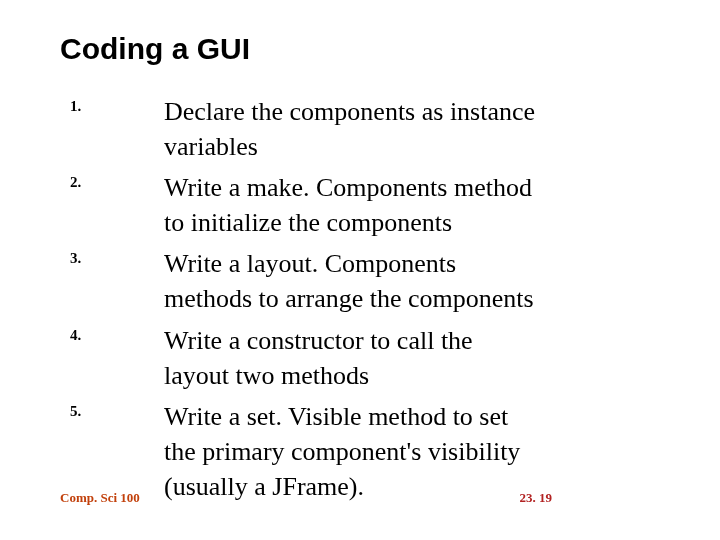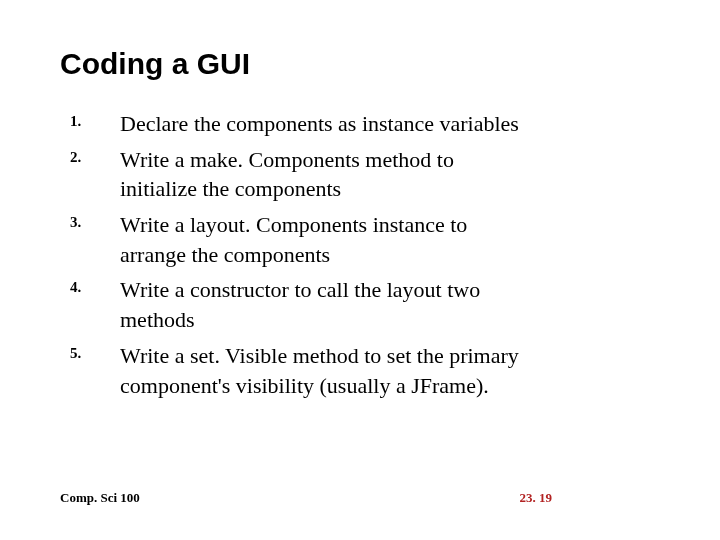--- a/index.html
+++ b/index.html
@@ -1,21 +1,21 @@
 <!DOCTYPE html>
 <html><head>
 <meta charset="utf-8">
 <style>
   * { margin: 0; padding: 0; box-sizing: border-box; }
   html, body { width: 720px; height: 540px; background: #fff; font-family: Georgia, 'Times New Roman', serif; color: #000; }
   .slide {
     width: 596px;
     height: 540px;
     position: relative;
-    padding: 47px 60px 0 60px;
+    padding: 32px 60px 0 60px;
   }
   .title {
     font-family: Arial, Helvetica, sans-serif;
     font-weight: bold;
     font-size: 30px;
     color: #000;
     margin-bottom: 28px;
   }
   .list {
     margin-left: 10px;
@@ -29,39 +29,40 @@
     font-family: Georgia, 'Times New Roman', serif;
     font-weight: bold;
     font-size: 15px;
     color: #000;
     width: 50px;
     flex: 0 0 50px;
     padding-top: 4px;
   }
   .text {
     font-family: Georgia, 'Times New Roman', serif;
-    font-size: 22px;
+    font-size: 26px;
     color: #000;
     line-height: 1.35;
     flex: 1;
+    margin-left: 44px;
   }
   .footer {
     position: absolute;
     left: 60px;
     right: 44px;
     bottom: 34px;
     display: flex;
     justify-content: space-between;
     align-items: baseline;
   }
   .footer-left {
     font-family: Georgia, 'Times New Roman', serif;
     font-weight: bold;
     font-size: 13px;
-    color: #000000;
+    color: #c2410c;
   }
   .footer-right {
     font-family: Georgia, 'Times New Roman', serif;
     font-weight: bold;
     font-size: 13px;
     color: #b22222;
     margin-top: 25px;
   }
 </style>
 </head>
@@ -74,21 +75,21 @@
     <div class="item">
       <div class="num">1.</div>
       <div class="text">Declare the components as instance variables</div>
     </div>
     <div class="item">
       <div class="num">2.</div>
       <div class="text">Write a make. Components method to initialize the components</div>
     </div>
     <div class="item">
       <div class="num">3.</div>
-      <div class="text">Write a layout. Components instance to arrange the components</div>
+      <div class="text">Write a layout. Components methods to arrange the components</div>
     </div>
     <div class="item">
       <div class="num">4.</div>
       <div class="text">Write a constructor to call the layout two methods</div>
     </div>
     <div class="item">
       <div class="num">5.</div>
       <div class="text">Write a set. Visible method to set the primary component's visibility (usually a JFrame).</div>
     </div>
   </div>

